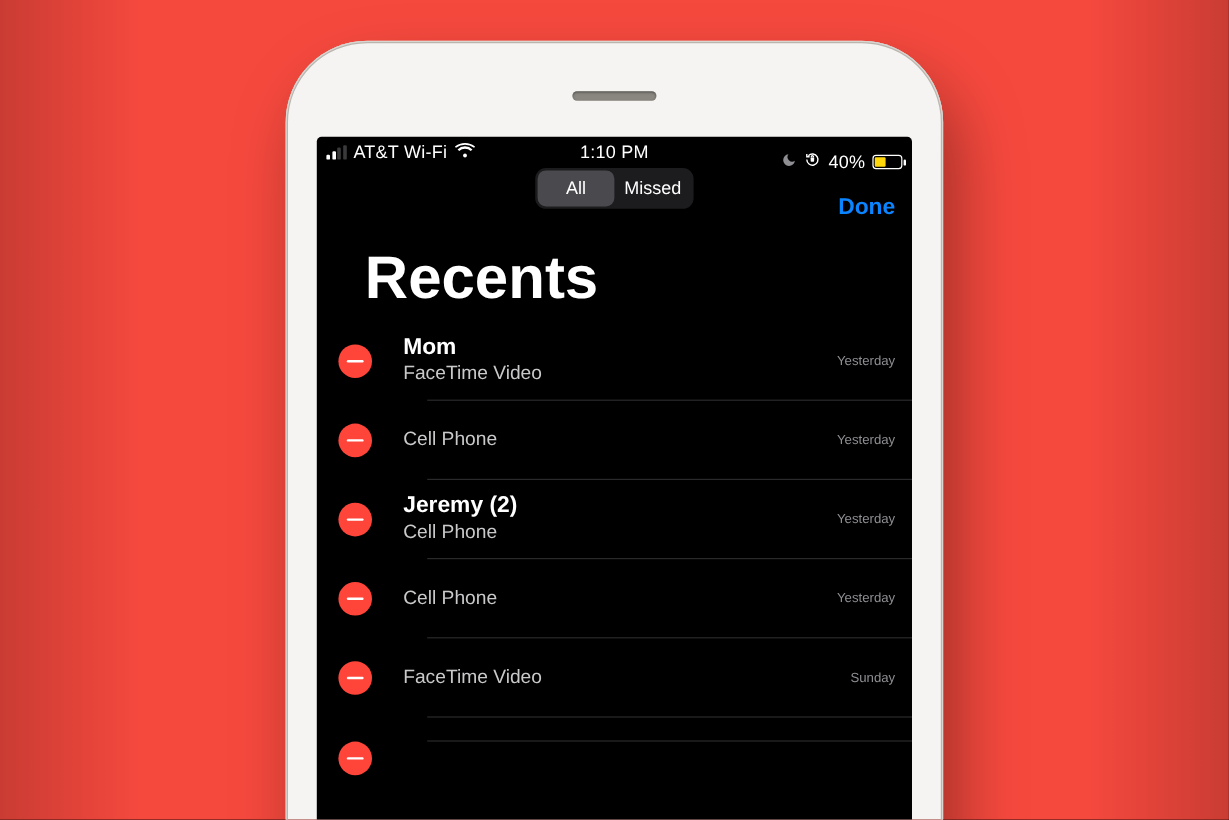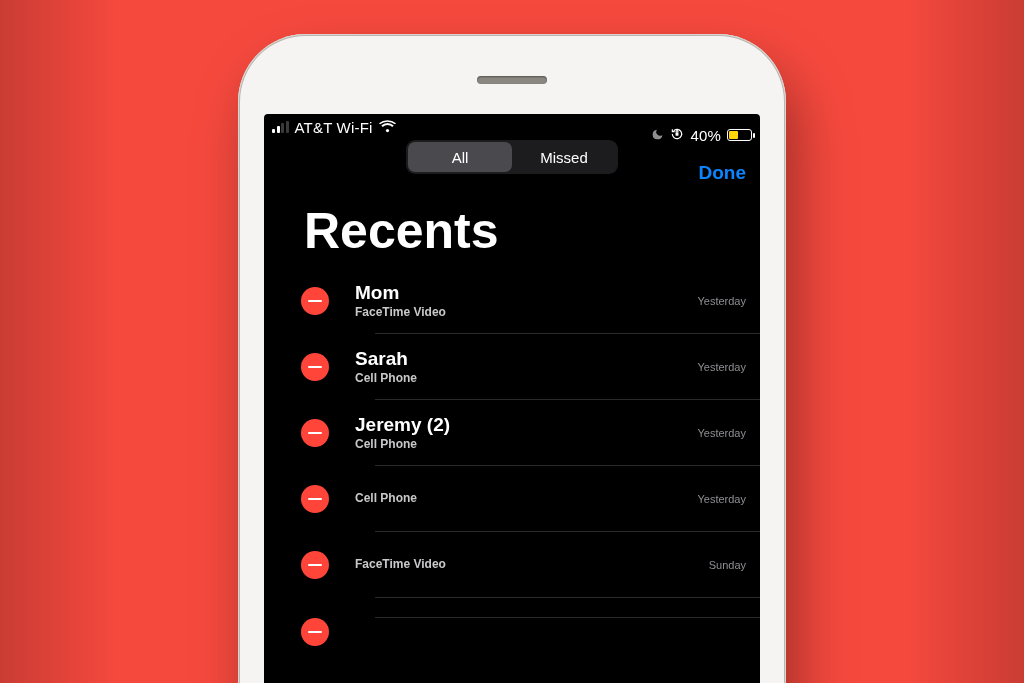--- a/index.html
+++ b/index.html
@@ -96,36 +96,36 @@
   .segmented {
     position:absolute;
     left:50%; transform:translateX(-50%);
     display:flex;
     background:#1c1c1e;
     border-radius:9px;
     padding:2px;
     height:34px;
   }
   .seg-btn {
-    width:104px;
+    width:64px;
     display:flex; align-items:center; justify-content:center;
     font-size:15px; font-weight:500;
     color:#fff;
     border-radius:7px;
     cursor:pointer;
   }
   .seg-btn.sel { background:#4a4a4e; }
 
   .page-title {
     font-size:50px;
     font-weight:700;
     padding: 14px 20px 8px 40px;
   }
 
-  .list { padding-left: 23px; }
+  .list { padding-left: 4px; }
   .row {
     display:flex;
     align-items:center;
     min-height:66px;
     padding: 8px 14px 8px 4px;
     position:relative;
   }
   .row::after{
     content:"";
     position:absolute; left:88px; right:0; bottom:0;
@@ -136,21 +136,21 @@
     border-radius:50%;
     background:#ff453a;
     margin: 0 26px 0 10px;
     display:flex; align-items:center; justify-content:center;
     flex:none;
     cursor:pointer;
   }
   .delete-btn div { width:14px; height:2.5px; background:#fff; border-radius:1px; }
   .row-main { flex:1; min-width:0; }
   .name { font-size:19px; font-weight:600; line-height:1.2; }
-  .sub  { font-size:12px; font-weight:700; color:#c9c9cb; line-height:1.3; }
+  .sub  { font-size:16px; font-weight:400; color:#c9c9cb; line-height:1.3; }
   .time { font-size:11px; color:#8e8e93; margin-left:10px; flex:none; }
 
   
   .shadow-l, .shadow-r {
     position:absolute; top:0; bottom:0; width:120px;
     pointer-events:none;
     background: linear-gradient(90deg, rgba(0,0,0,0.18), rgba(0,0,0,0));
   }
   .shadow-r { right:0; transform:scaleX(-1); }
 
@@ -177,20 +177,21 @@
           </div>
           <span>AT&amp;T Wi-Fi</span>
           <span>
             <svg width="17" height="13" viewBox="0 0 17 13" fill="#fff">
               <path d="M8.5 12.2a1.6 1.6 0 1 0 0-3.2 1.6 1.6 0 0 0 0 3.2Z"></path>
               <path d="M3.7 6.9a6.8 6.8 0 0 1 9.6 0l1.4-1.4a8.8 8.8 0 0 0-12.4 0l1.4 1.4Z"></path>
               <path d="M1 4.2A12.3 12.3 0 0 1 16 4.2l1-1A13.7 13.7 0 0 0 0 3.2l1 1Z"></path>
             </svg>
           </span>
         </div>
+        <div class="center">1:10 PM</div>
         <div class="right">
           <span style="color:#8e8e93">
             <svg width="13" height="13" viewBox="0 0 24 24" fill="currentColor">
                 <path d="M21 12.8A9 9 0 1 1 11.2 3 7 7 0 0 0 21 12.8Z"></path>
               </svg>
           </span>
           <span>
             <svg width="14" height="14" viewBox="0 0 24 24" fill="none" stroke="#fff" stroke-width="2">
               <path d="M4 12a8 8 0 1 0 2.3-5.6"></path>
                 <path d="M4 4v4h4"></path>
@@ -231,21 +232,20 @@
             <div class="sub">FaceTime Video</div>
           </div>
           <div class="time">Yesterday</div>
         </div>
 
         <div class="row">
           <div class="delete-btn">
               <div></div>
             </div>
           <div class="row-main">
-            <div class="name">Sarah</div>
             <div class="sub">Cell Phone</div>
           </div>
           <div class="time">Yesterday</div>
         </div>
 
         <div class="row">
           <div class="delete-btn">
               <div></div>
             </div>
           <div class="row-main">

